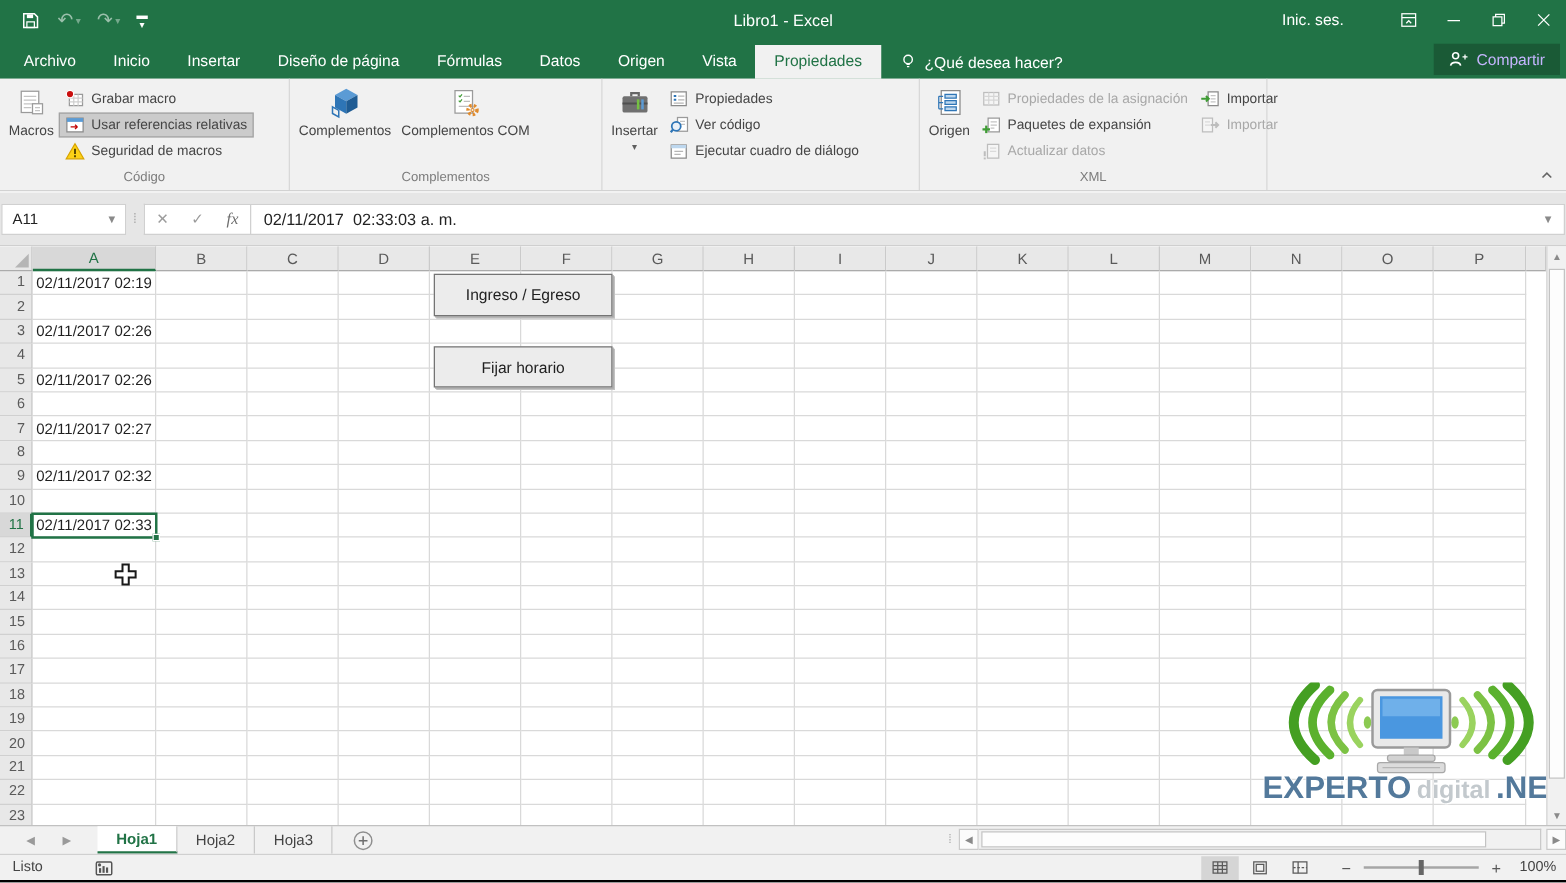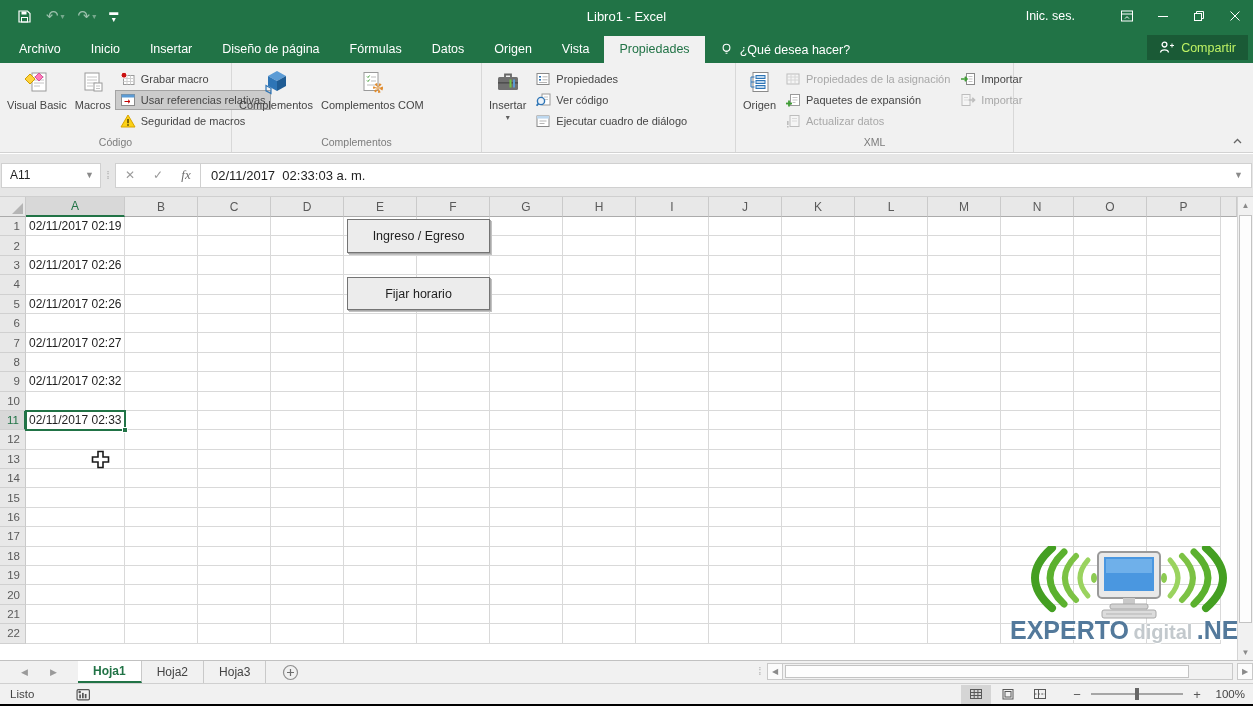--- a/index.html
+++ b/index.html
@@ -20,21 +20,21 @@
   .winbtn { width:36px; height:32px; display:flex; align-items:center; justify-content:center; }
 
   
   .tabrow { position:absolute; top:32px; left:0; right:0; height:31px; background:#217346;
             display:flex; align-items:flex-end; color:#fff; }
   .rtabs { display:flex; align-items:flex-end; padding-left:4px; }
   .rtab { height:27px; line-height:27px; padding:0 15px; font-size:12.5px; white-space:nowrap; }
   .rtab.active { background:#f1f1f1; color:#217346; }
   .tellme { height:27px; display:flex; align-items:center; gap:6px; padding:0 14px; font-size:12.5px; white-space:nowrap; }
   .share-btn { position:absolute; right:5px; top:3px; height:25px; background:#1a5a36;
-               display:flex; align-items:center; gap:6px; padding:0 12px; font-size:12.5px; color:#bef264; }
+               display:flex; align-items:center; gap:6px; padding:0 12px; font-size:12.5px; color:#c4b5fd; }
 
   
   .ribbon { position:absolute; top:63px; left:0; right:0; height:90px; background:#f1f1f1;
             border-bottom:1px solid #d2d2d2; display:flex; }
   .rgroup { position:relative; display:flex; flex-direction:column; border-right:1px solid #d8d8d8; flex:none; }
   .rgroup-body { flex:1; display:flex; align-items:flex-start; padding:2px 3px 0 3px; }
   .rgroup-label { height:17px; text-align:center; font-size:10.5px; color:#7c7c7c; line-height:15px; }
   .bigbtn { display:flex; flex-direction:column; align-items:center; padding:3px 4px 0 4px; height:70px; flex:none; }
   .bigbtn .icn { height:28px; display:flex; align-items:center; justify-content:center; }
   .bigbtn .blbl { font-size:11px; color:#454545; text-align:center; line-height:13px; margin-top:3px; }
@@ -216,31 +216,20 @@
           <path d="M11 5.5 h4 M13 3.5 v4" stroke="#fff"></path>
         </svg>
       <span>Compartir</span>
     </div>
   </div>
 
   <div class="ribbon">
     <div style="display:flex">
         <div class="rgroup" style="width: 232px;">
           <div class="rgroup-body">
-            <div class="bigbtn">
-              <span class="icn">
-                <svg width="26" height="24" viewBox="0 0 26 24">
-                  <rect x="8" y="3" width="14" height="18" fill="#fff" stroke="#9a9a9a"></rect>
-                  <path d="M10 7h10M10 10h10M10 13h10M10 16h6" stroke="#c4c4c4"></path>
-                  <polygon points="1,9 6,4 11,9 6,14" fill="#ffd23e" stroke="#cf9f00"></polygon>
-                  <polygon points="11,7 15,3 19,7 15,11" fill="#ff7ab8" stroke="#d4549b"></polygon>
-                </svg>
-              </span>
-              <div class="blbl">Visual Basic</div>
-            </div>
             <div class="bigbtn">
               <span class="icn">
                 <svg width="26" height="24" viewBox="0 0 26 24">
                   <rect x="5" y="3" width="14" height="17" fill="#fff" stroke="#9a9a9a"></rect>
                   <path d="M7 7h10M7 10h10M7 13h10M7 16h6" stroke="#c4c4c4"></path>
                   <rect x="14" y="13" width="8" height="8" fill="#fff" stroke="#9a9a9a"></rect>
                   <path d="M16 16h4M16 18.5h4" stroke="#c4c4c4"></path>
                 </svg>
               </span>
               <div class="blbl">Macros</div>
@@ -895,20 +884,39 @@
           <div class="cell" style="width: 73px;"></div>
           <div class="cell" style="width: 73px;"></div>
           <div class="cell" style="width: 73px;"></div>
           <div class="cell" style="width: 73px;"></div>
           <div class="cell" style="width: 73px;"></div>
           <div class="cell" style="width: 73px;"></div>
           <div class="cell" style="width: 73px;"></div>
           <div class="cell" style="width: 73px;"></div>
           <div class="cell" style="width: 74px;"></div>
         </div>
+        <div class="grow">
+          <div class="rowhdr">23</div>
+          <div class="cell" style="width: 99px;"></div>
+          <div class="cell" style="width: 73px;"></div>
+          <div class="cell" style="width: 73px;"></div>
+          <div class="cell" style="width: 73px;"></div>
+          <div class="cell" style="width: 73px;"></div>
+          <div class="cell" style="width: 73px;"></div>
+          <div class="cell" style="width: 73px;"></div>
+          <div class="cell" style="width: 73px;"></div>
+          <div class="cell" style="width: 73px;"></div>
+          <div class="cell" style="width: 73px;"></div>
+          <div class="cell" style="width: 73px;"></div>
+          <div class="cell" style="width: 73px;"></div>
+          <div class="cell" style="width: 73px;"></div>
+          <div class="cell" style="width: 73px;"></div>
+          <div class="cell" style="width: 73px;"></div>
+          <div class="cell" style="width: 74px;"></div>
+        </div>
       </div>
     <div class="selbox">
       <div class="fillhandle"></div>
     </div>
     <div>
         <div class="formbtn" style="left: 347px; top: 22px; width: 143px; height: 34px;">Ingreso / Egreso</div>
         <div class="formbtn" style="left: 347px; top: 80px; width: 143px; height: 33px;">Fijar horario</div>
       </div>
   </div>
 

